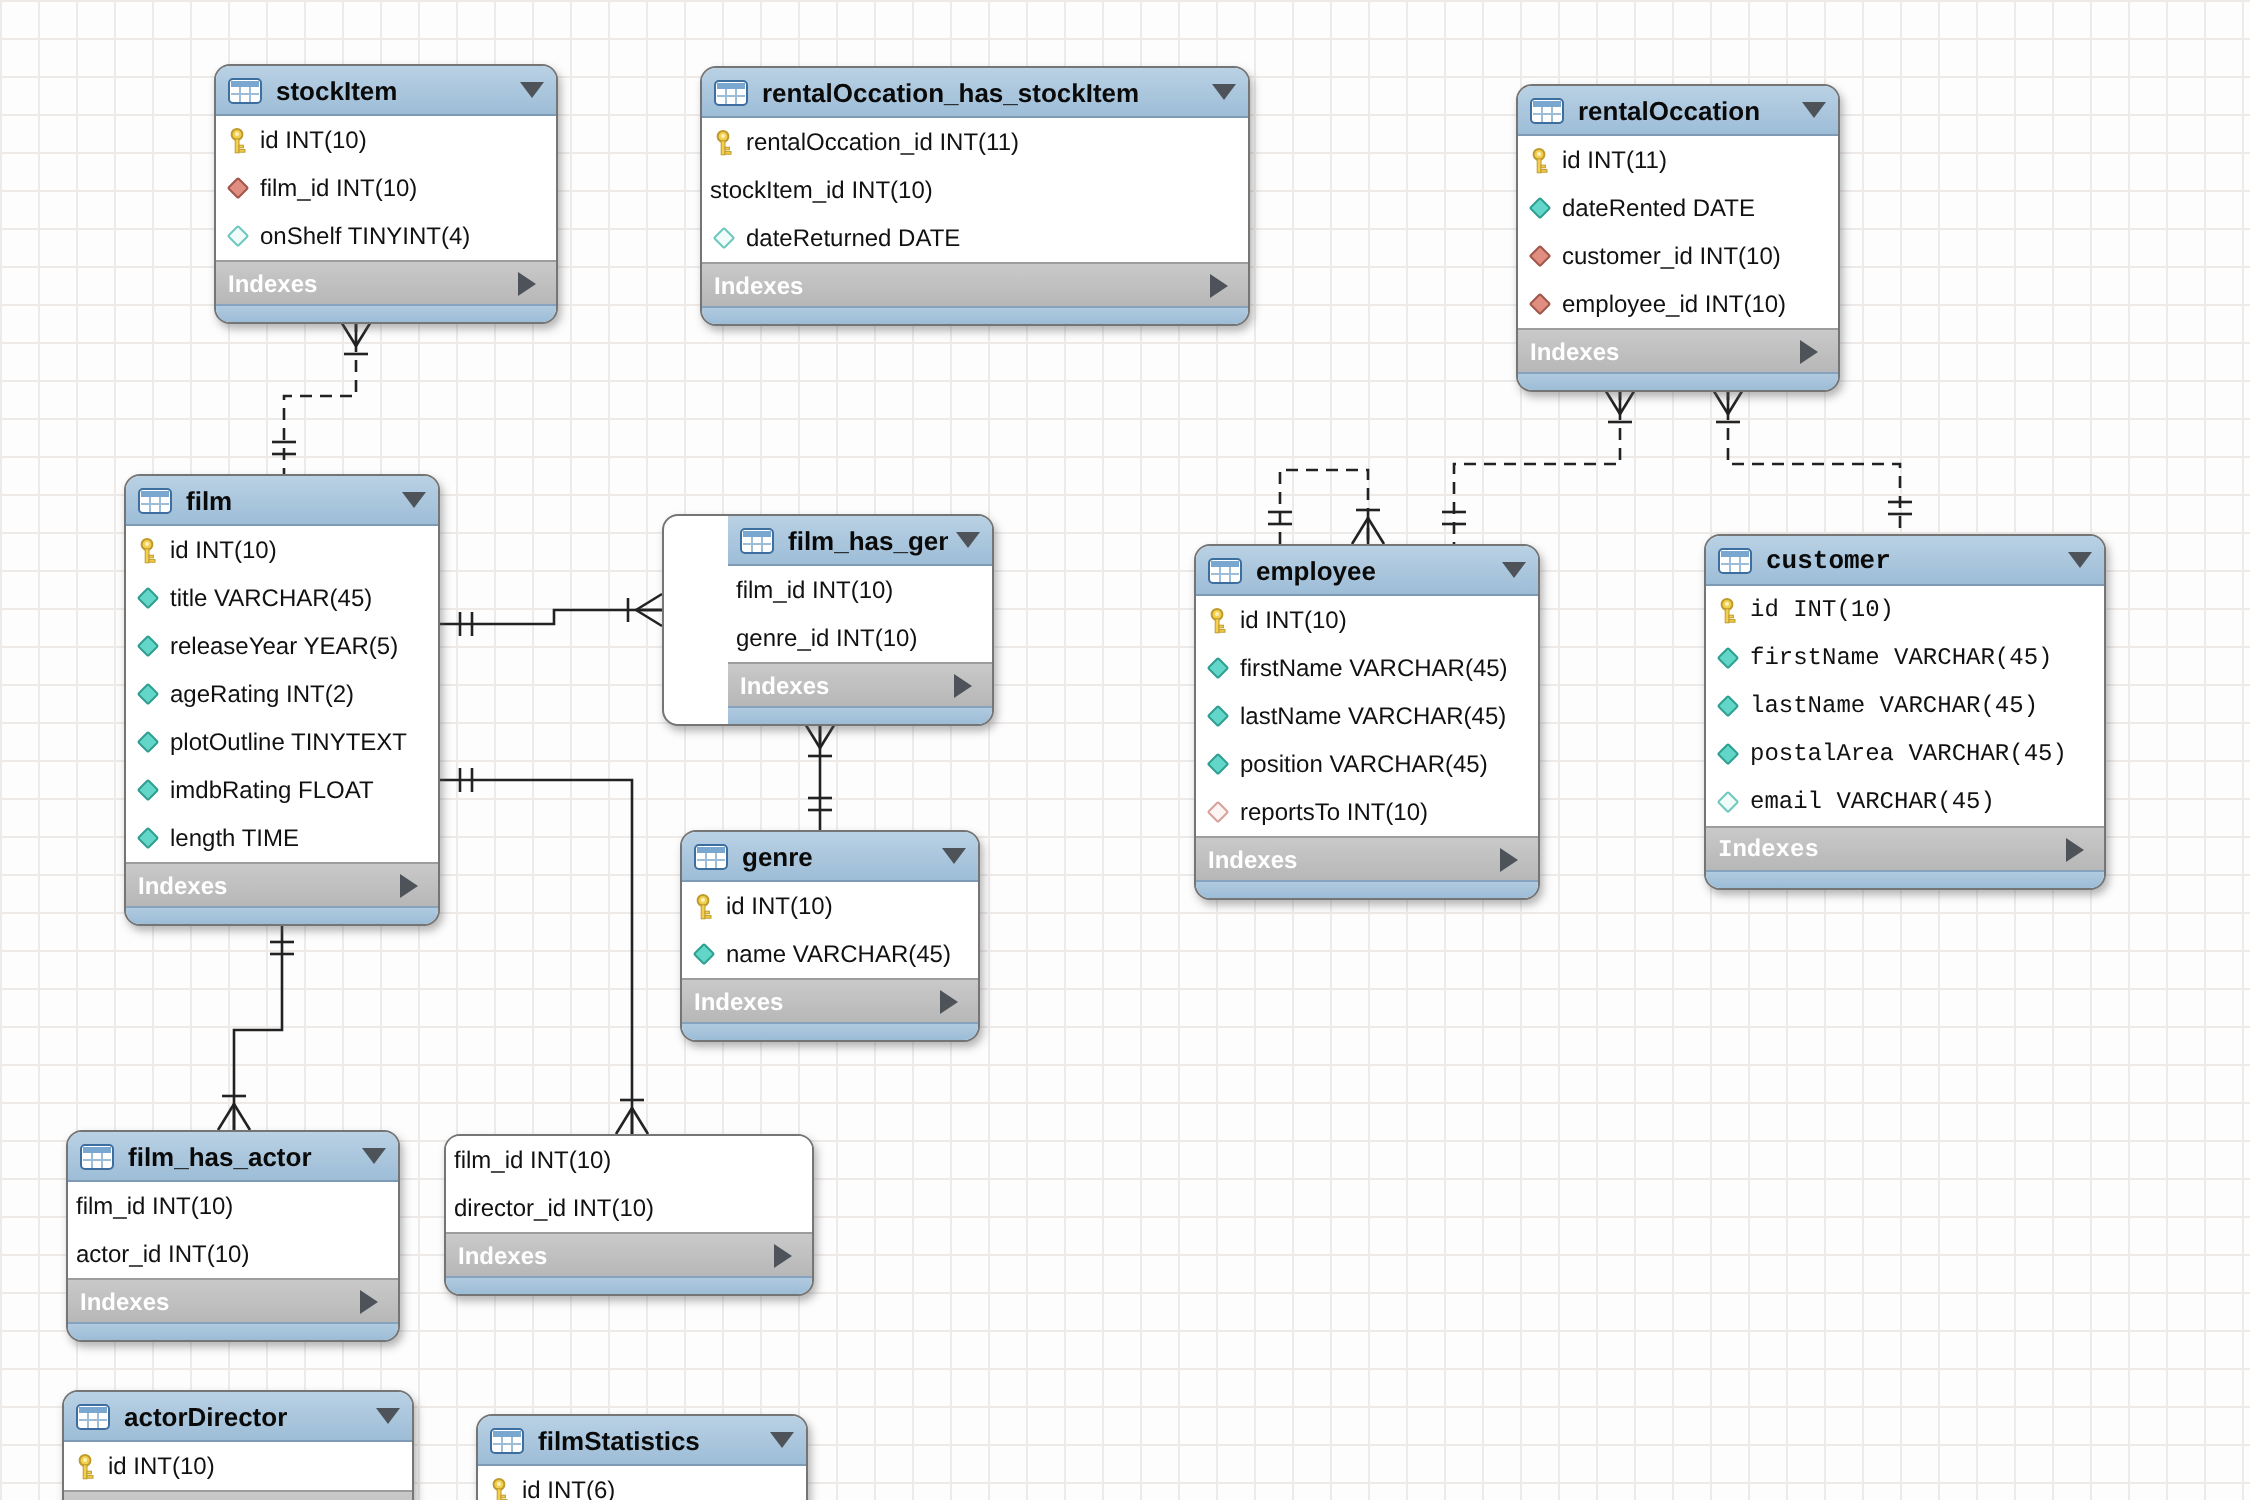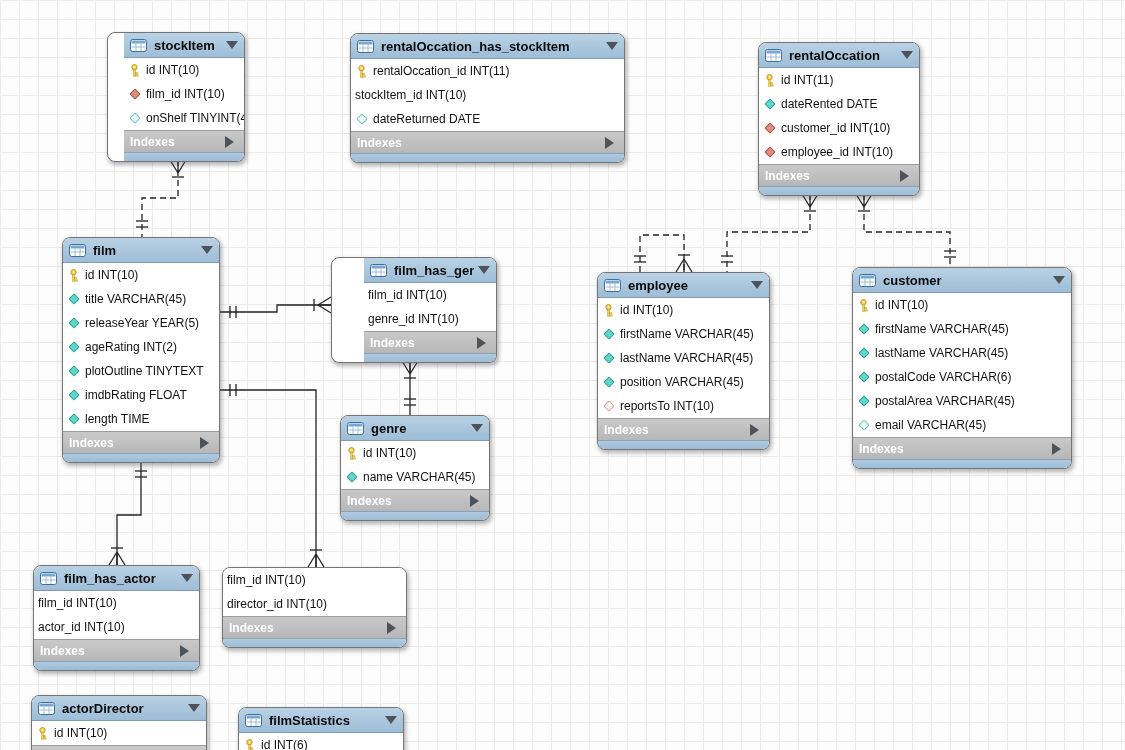--- a/index.html
+++ b/index.html
@@ -124,21 +124,21 @@
       <g>
         <path d="M 410 361 L 410 415" fill="none" stroke="#222222" stroke-width="1.3"></path>
         <line x1="410" y1="374" x2="410" y2="361" stroke="#222222" stroke-width="1.3"></line>
         <line x1="410" y1="374" x2="402" y2="361" stroke="#222222" stroke-width="1.3"></line>
         <line x1="410" y1="374" x2="418" y2="361" stroke="#222222" stroke-width="1.3"></line>
         <line x1="404" y1="378" x2="416" y2="378" stroke="#222222" stroke-width="1.3"></line>
         <line x1="416" y1="405" x2="404" y2="405" stroke="#222222" stroke-width="1.3"></line>
         <line x1="416" y1="399" x2="404" y2="399" stroke="#222222" stroke-width="1.3"></line>
       </g>
     </svg>
-<div class="db-table" style="left: 107px; top: 32px; width: 138px; padding-left: 16px;">
+<div class="db-table" style="left: 107px; top: 32px; width: 172px;">
       <div class="thead">
         <span class="ticon">
           <svg width="17" height="13" viewBox="0 0 17 13">
             <rect x="0.5" y="0.5" width="16" height="12" rx="2" fill="#ffffff" stroke="#3c6e9f"></rect>
             <rect x="1.5" y="1.5" width="14" height="3" fill="#7aa7cf"></rect>
             <line x1="6" y1="4.5" x2="6" y2="12" stroke="#9dbcd8"></line>
             <line x1="11" y1="4.5" x2="11" y2="12" stroke="#9dbcd8"></line>
             <line x1="1.5" y1="8" x2="15.5" y2="8" stroke="#9dbcd8"></line>
           </svg>
         </span>
@@ -447,21 +447,21 @@
           <span class="diamond fk-null"></span>
         </span>
         <span>reportsTo INT(10)</span>
       </div>
       <div class="tindexes">
         <span class="ilabel">Indexes</span>
         <span class="iarrow"></span>
       </div>
       <div class="tfoot"></div>
     </div>
-    <div class="db-table" style="left: 852px; top: 267px; width: 220px;">
+    <div class="db-table" style="left: 852px; top: 267px; width: 201px; font-family: Liberation Mono, monospace;">
       <div class="thead">
         <span class="ticon">
           <svg width="17" height="13" viewBox="0 0 17 13">
             <rect x="0.5" y="0.5" width="16" height="12" rx="2" fill="#ffffff" stroke="#3c6e9f"></rect>
             <rect x="1.5" y="1.5" width="14" height="3" fill="#7aa7cf"></rect>
             <line x1="6" y1="4.5" x2="6" y2="12" stroke="#9dbcd8"></line>
             <line x1="11" y1="4.5" x2="11" y2="12" stroke="#9dbcd8"></line>
             <line x1="1.5" y1="8" x2="15.5" y2="8" stroke="#9dbcd8"></line>
           </svg>
         </span>
@@ -484,26 +484,20 @@
         <span class="cicon">
           <span class="diamond attr"></span>
         </span>
         <span>firstName VARCHAR(45)</span>
       </div>
       <div class="trow">
         <span class="cicon">
           <span class="diamond attr"></span>
         </span>
         <span>lastName VARCHAR(45)</span>
-      </div>
-      <div class="trow">
-        <span class="cicon">
-          <span class="diamond attr"></span>
-        </span>
-        <span>postalCode VARCHAR(6)</span>
       </div>
       <div class="trow">
         <span class="cicon">
           <span class="diamond attr"></span>
         </span>
         <span>postalArea VARCHAR(45)</span>
       </div>
       <div class="trow">
         <span class="cicon">
           <span class="diamond attr-null"></span>

